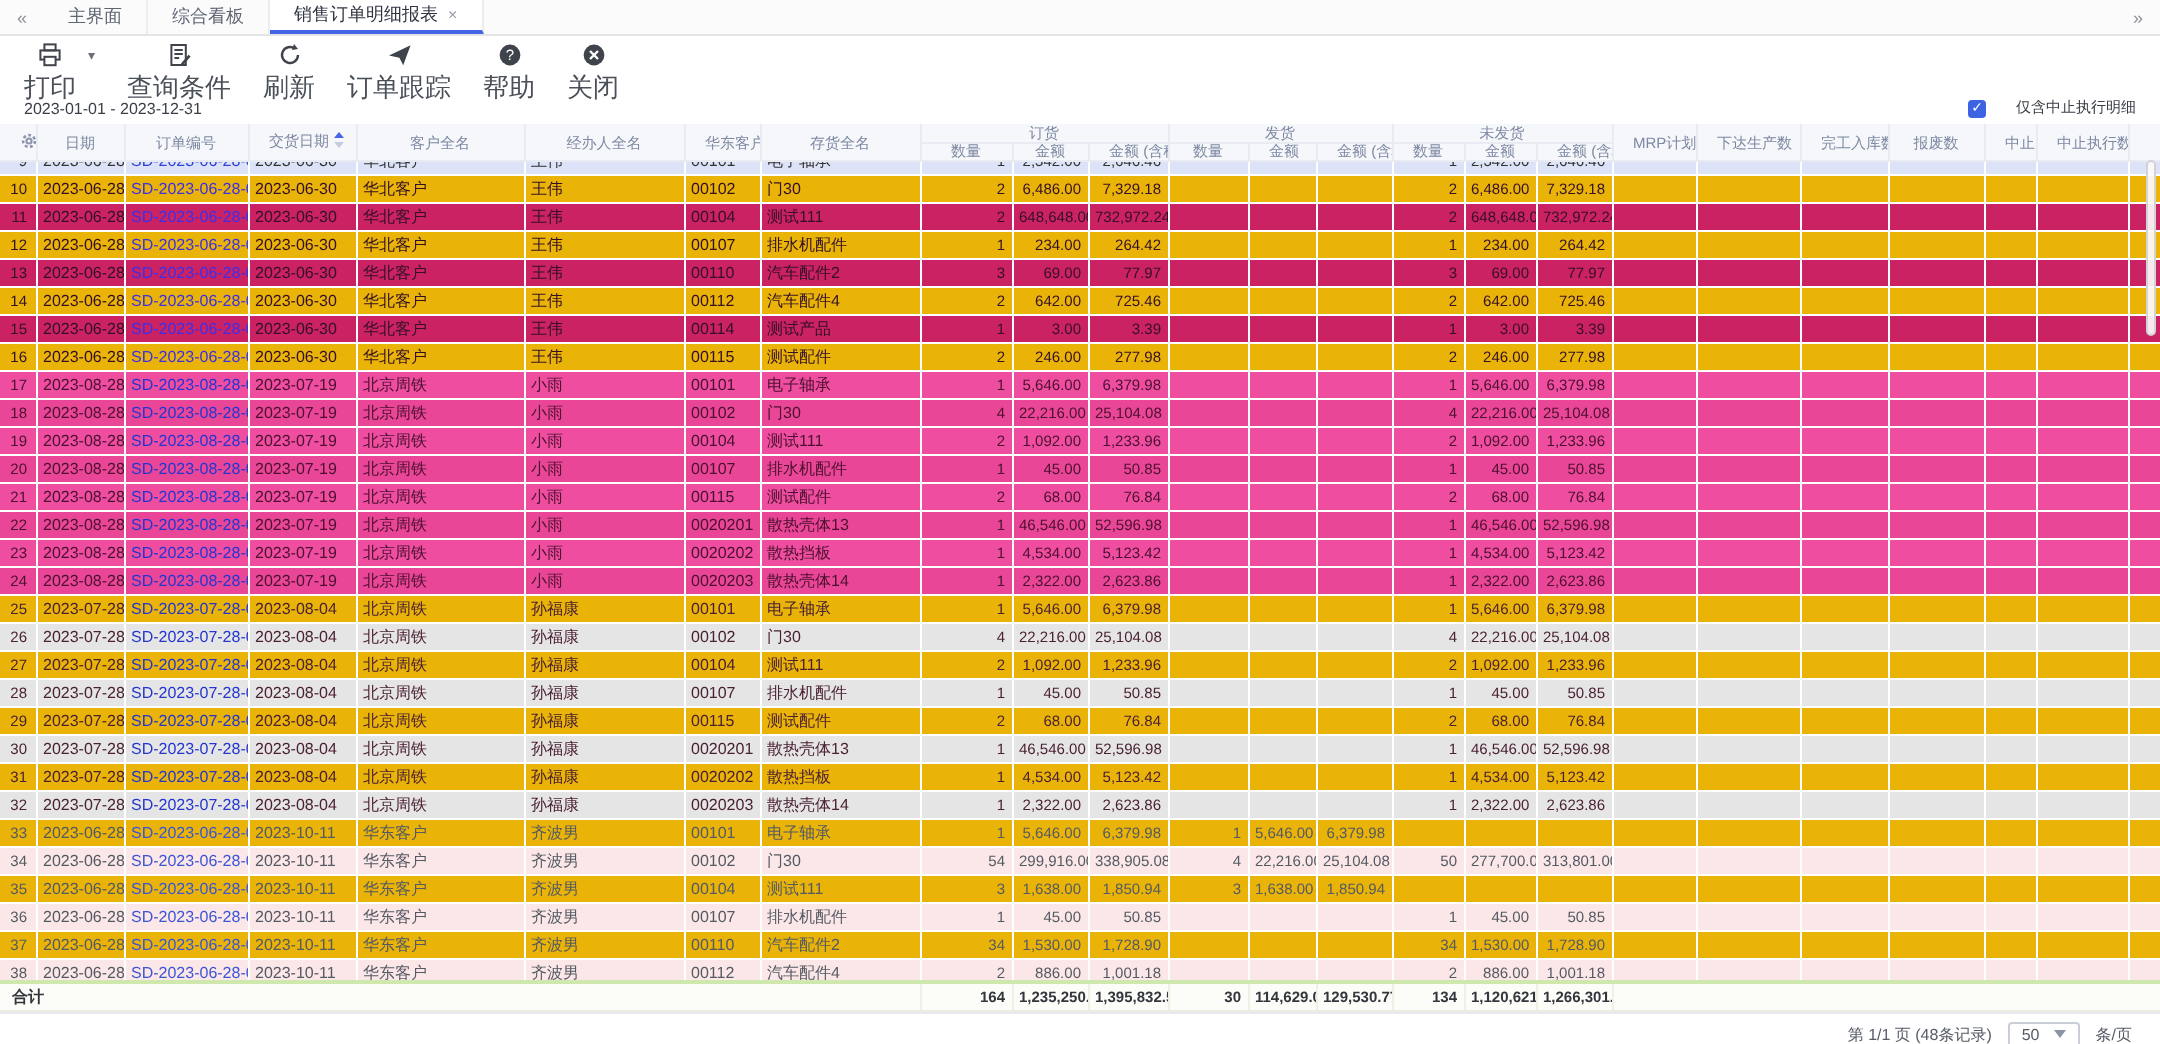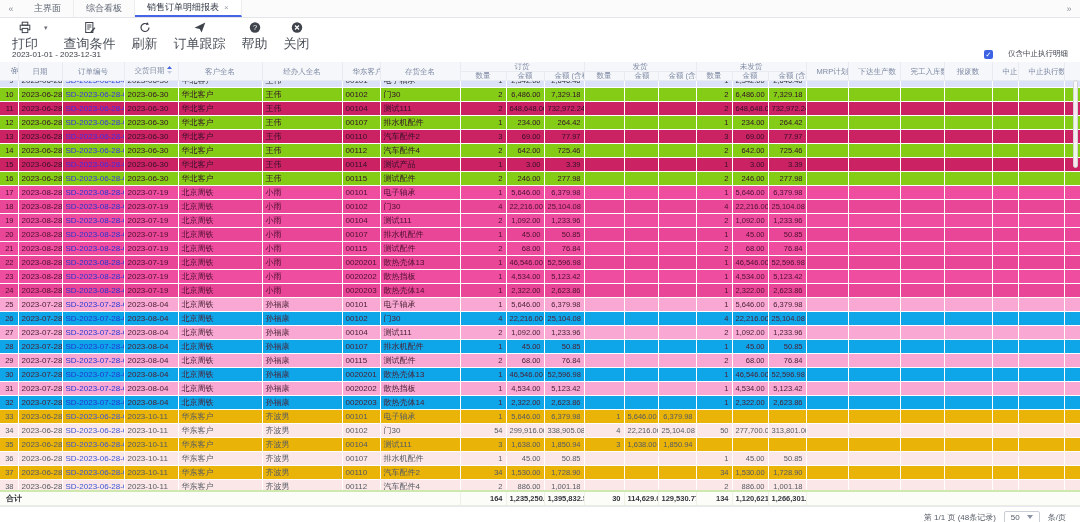--- a/index.html
+++ b/index.html
@@ -41,28 +41,28 @@
   .tbl-body{height:409px;overflow:hidden;position:relative}
   #body-table{margin-top:-7px}
   td{padding:0 3px;height:13px;line-height:13px;white-space:nowrap;overflow:hidden;
      border-right:1px solid rgba(255,255,255,.5);border-bottom:1px solid rgba(255,255,255,.6);font-size:8px}
   .c-l{text-align:left}
   .c-n{text-align:right;font-size:7.5px}
   .c-rownum{text-align:right;padding-right:4px;font-size:7.5px}
   .link{color:#2e3fd6;cursor:pointer}
 
   .r-sel{background:#dce3f8;color:#333}
-  .r-c0{background:#84cc16;color:#331027}
+  .r-c0{background:#eab308;color:#331027}
   .r-c1{background:#ca2263;color:#331027}
   .r-c0 .link,.r-c1 .link{color:#3d2fe8}
   .r-h0{background:#ee4da0;color:#4b102e}
   .r-h1{background:#e94697;color:#4b102e}
   .r-h0 .link,.r-h1 .link{color:#2436d0}
-  .r-r0{background:#f9a8d4;color:#4a2133}
-  .r-r1{background:#0ea5e9;color:#4a2133}
+  .r-r0{background:#eab308;color:#4a2133}
+  .r-r1{background:#e5e5e5;color:#4a2133}
   .r-r0 .link,.r-r1 .link{color:#2436d0}
   .r-p0{background:#eab308;color:#545a63}
   .r-p1{background:#fbe7e7;color:#545a63}
   .r-p0 .link,.r-p1 .link{color:#3b55d6}
 
   .total-row td{height:13px;background:#fcfdf8;border-top:2px solid #cfe8ae;border-right:1px solid #eef2e4;
     border-bottom:1px solid #e9ede2;font-weight:bold;color:#33363c}
   .t-label{text-align:left;padding-left:6px;font-size:8px}
 
   

